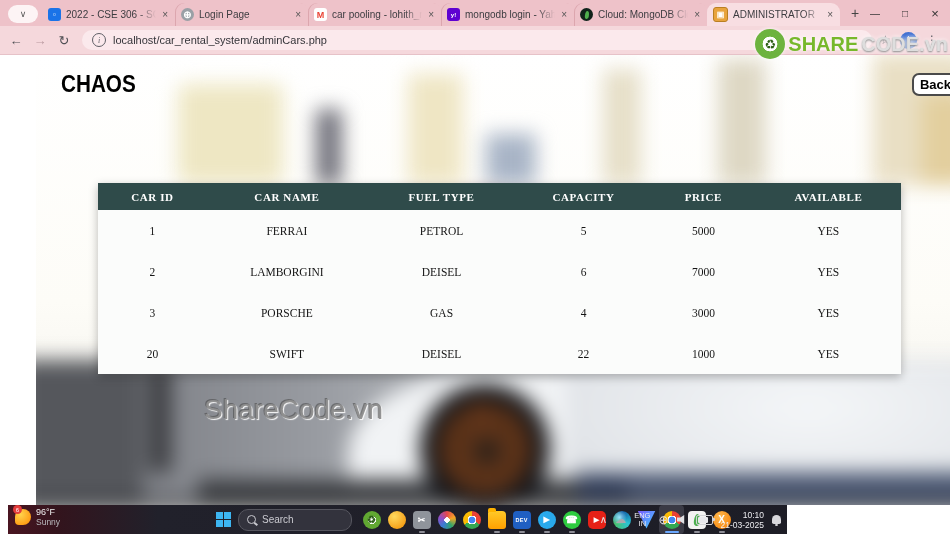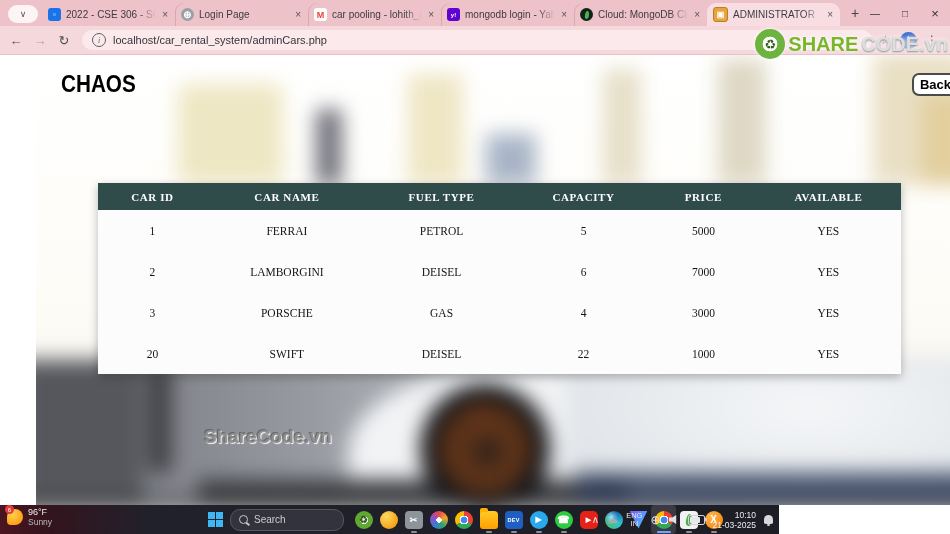--- a/index.html
+++ b/index.html
@@ -102,29 +102,29 @@
        box-shadow:0 3px 9px rgba(0,0,0,.28);}
   table.cars{width:100%;border-collapse:collapse;table-layout:fixed;background:#fbfcfb;}
   table.cars th{background:#2f4b4a;color:#fff;font-family:"Liberation Serif",serif;
        font-size:11px;font-weight:bold;letter-spacing:.6px;height:25px;text-align:center;}
   table.cars td{font-family:"Liberation Serif",serif;font-size:11.5px;color:#141414;
        text-align:center;height:39px;}
   table.cars th:nth-child(1){width:13.5%;} table.cars th:nth-child(2){width:20%;}
   table.cars th:nth-child(3){width:18.6%;} table.cars th:nth-child(4){width:16.8%;}
   table.cars th:nth-child(5){width:13%;}  table.cars th:nth-child(6){width:18.1%;}
 
-  .wm-mid{position:absolute;left:168px;top:372px;font-size:19px;font-weight:bold;z-index:4;
+  .wm-mid{position:absolute;left:168px;top:340px;font-size:28px;font-weight:normal;z-index:4;
        color:rgba(142,142,142,.95);
        text-shadow:-1px -1px 0 rgba(70,70,70,.55),1px 1px 1px rgba(255,255,255,.95);}
   .wm-bottom{position:absolute;left:50%;transform:translateX(-50%);top:487px;font-size:25px;
        font-weight:bold;z-index:50;color:rgba(138,138,142,.95);white-space:nowrap;
        text-shadow:-1px -1px 0 rgba(60,60,60,.6),1px 1px 1px rgba(255,255,255,.85);}
 
   
-  .taskbar{position:absolute;left:0;bottom:0;width:779px;height:29px;z-index:40;
+  .taskbar{position:absolute;left:8px;bottom:0;width:779px;height:29px;z-index:40;
        background:linear-gradient(90deg,#4a1521 0px,#33141d 50px,#21212b 150px,#1d1d26 100%);}
   .tb-weather{position:absolute;left:7px;top:2px;display:flex;align-items:center;gap:5px;}
   .sun{width:16px;height:16px;border-radius:50% 50% 50% 4px;
        background:radial-gradient(circle at 35% 35%,#ffd34d,#ff8a00);position:relative;}
   .sun-badge{position:absolute;top:-4px;left:-2px;width:9px;height:9px;border-radius:50%;
        background:#e23b3b;color:#fff;font-size:6px;display:flex;align-items:center;justify-content:center;}
   .tb-temp{font-size:9px;color:#f0f0f0;line-height:10px;}
   .tb-cond{font-size:8.5px;color:#b9b9bd;line-height:10px;}
   .tb-center{position:absolute;left:208px;top:0;height:29px;display:flex;align-items:center;gap:7px;justify-content:center;}
   .winlogo{width:15px;height:15px;display:grid;grid-template-columns:1fr 1fr;

